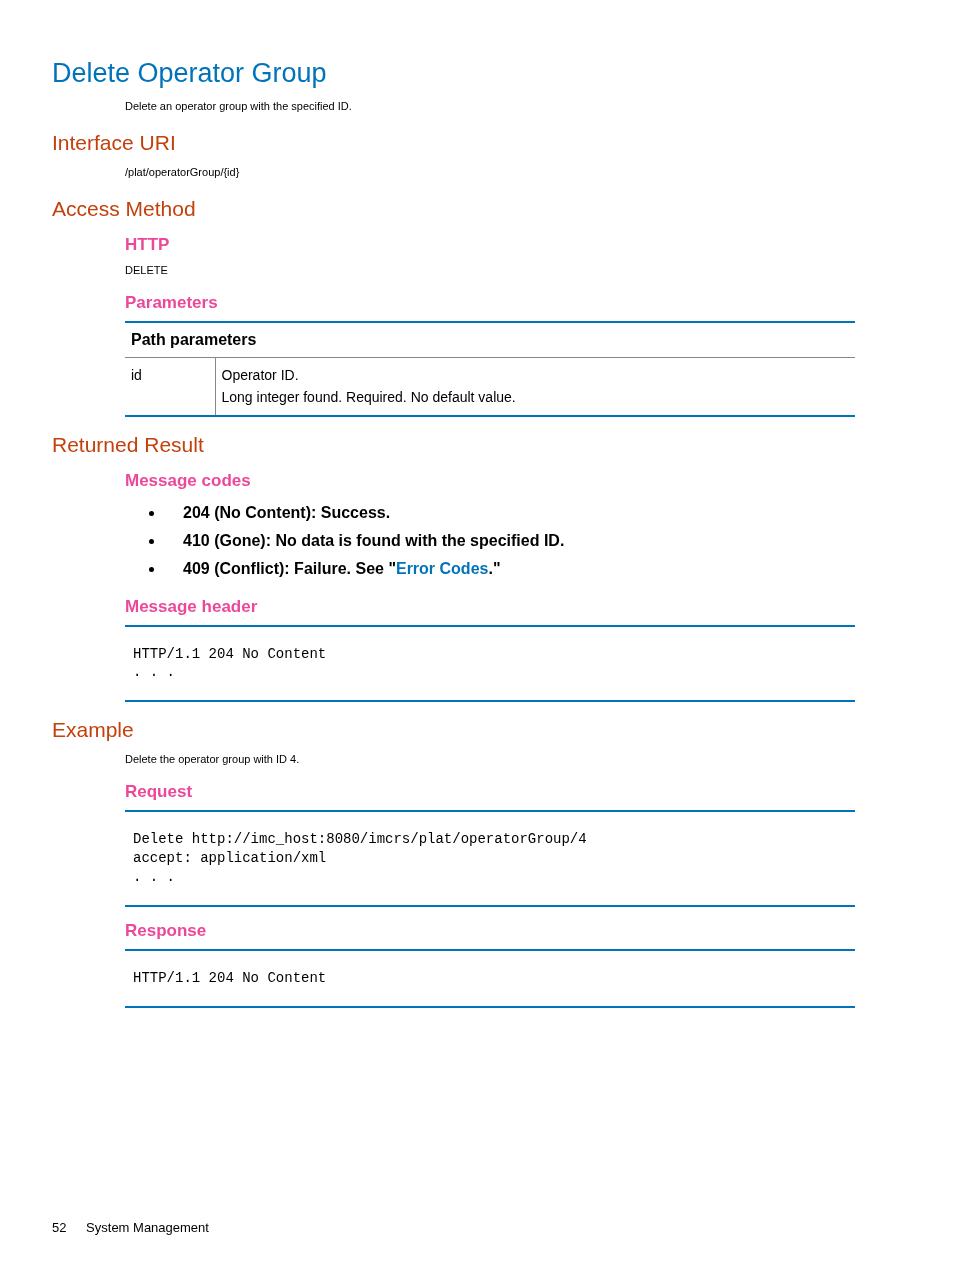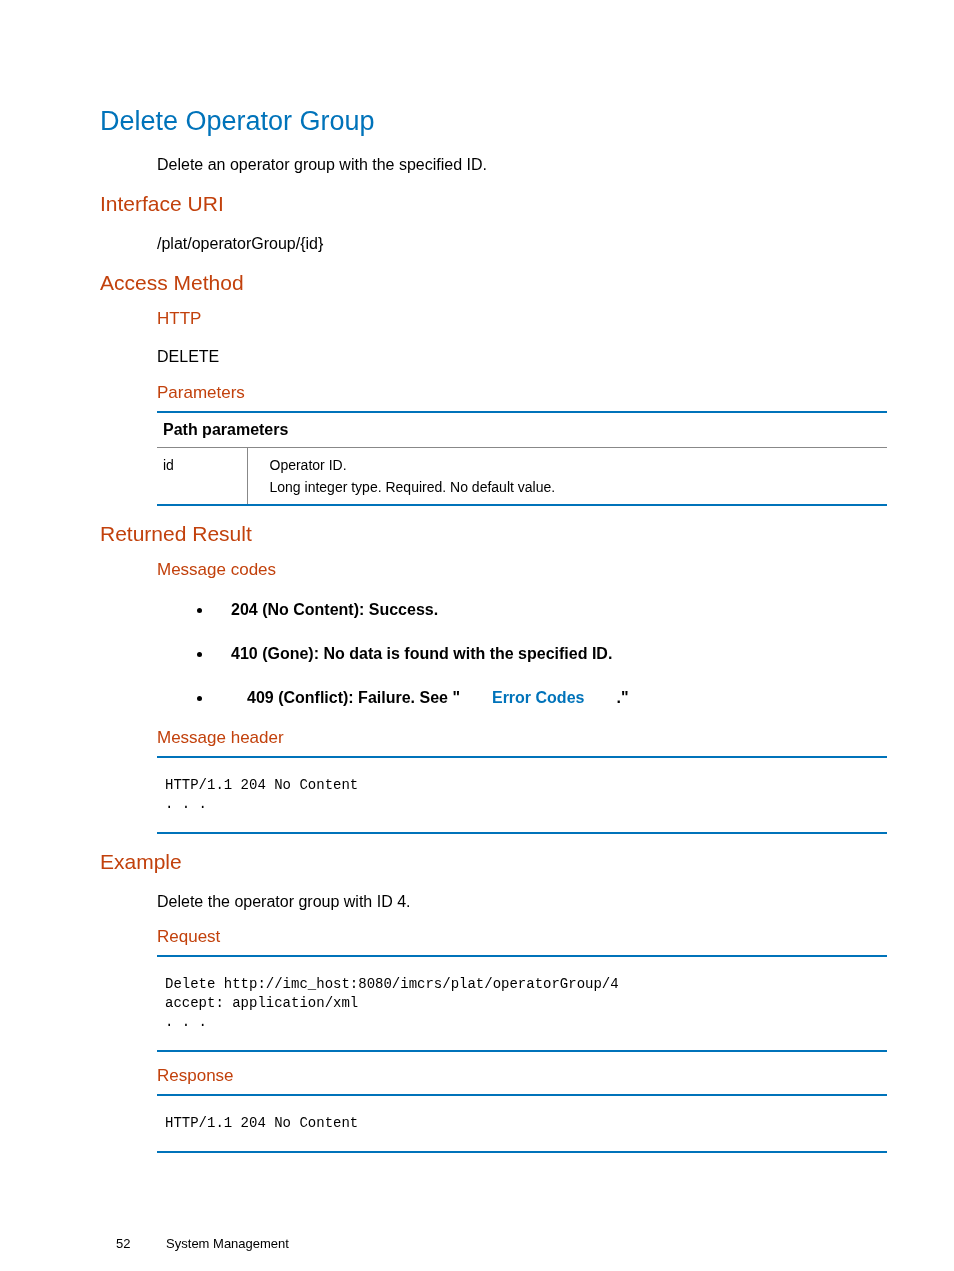--- a/index.html
+++ b/index.html
@@ -1,15 +1,15 @@
 <!DOCTYPE html>
 <html><head>
 <meta charset="utf-8">
 <style>
-  * { box-sizing: border-box; margin: 16px; padding: 0; }
+  * { box-sizing: border-box; margin: 0; padding: 0; }
   body {
     font-family: Arial, Helvetica, sans-serif;
     background: #ffffff;
     color: #000;
     width: 954px;
     height: 1271px;
     position: relative;
     padding: 58px 52px 40px 52px;
   }
   .h1 {
@@ -21,28 +21,28 @@
   }
   .h2 {
     font-size: 21px;
     font-weight: 400;
     color: #c2410c;
     margin-top: 16px;
     margin-bottom: 10px;
   }
   .h3 {
     font-size: 17px;
-    font-weight: 400;
-    color: #c2410c;
+    font-weight: 700;
+    color: #ec4899;
     margin-top: 14px;
     margin-bottom: 8px;
     margin-left: 73px;
   }
   .body-text {
-    font-size: 16px;
+    font-size: 11px;
     color: #000;
     margin-left: 73px;
     margin-bottom: 8px;
     line-height: 1.45;
   }
   ul.bullets {
     margin-left: 113px;
     margin-bottom: 8px;
   }
   ul.bullets li {
@@ -119,21 +119,21 @@
   <thead>
     <tr>
       <th colspan="2">Path parameters</th>
     </tr>
   </thead>
   <tbody>
     <tr>
       <td class="key">id</td>
       <td>
         <span>Operator ID.</span><br>
-        <span>Long integer type. Required. No default value.</span>
+        <span>Long integer found. Required. No default value.</span>
       </td>
     </tr>
   </tbody>
 </table>
 
 <h2 class="h2">Returned Result</h2>
 <h3 class="h3">Message codes</h3>
 <ul class="bullets">
   <li>204 (No Content): Success.</li>
   <li>410 (Gone): No data is found with the specified ID.</li>

